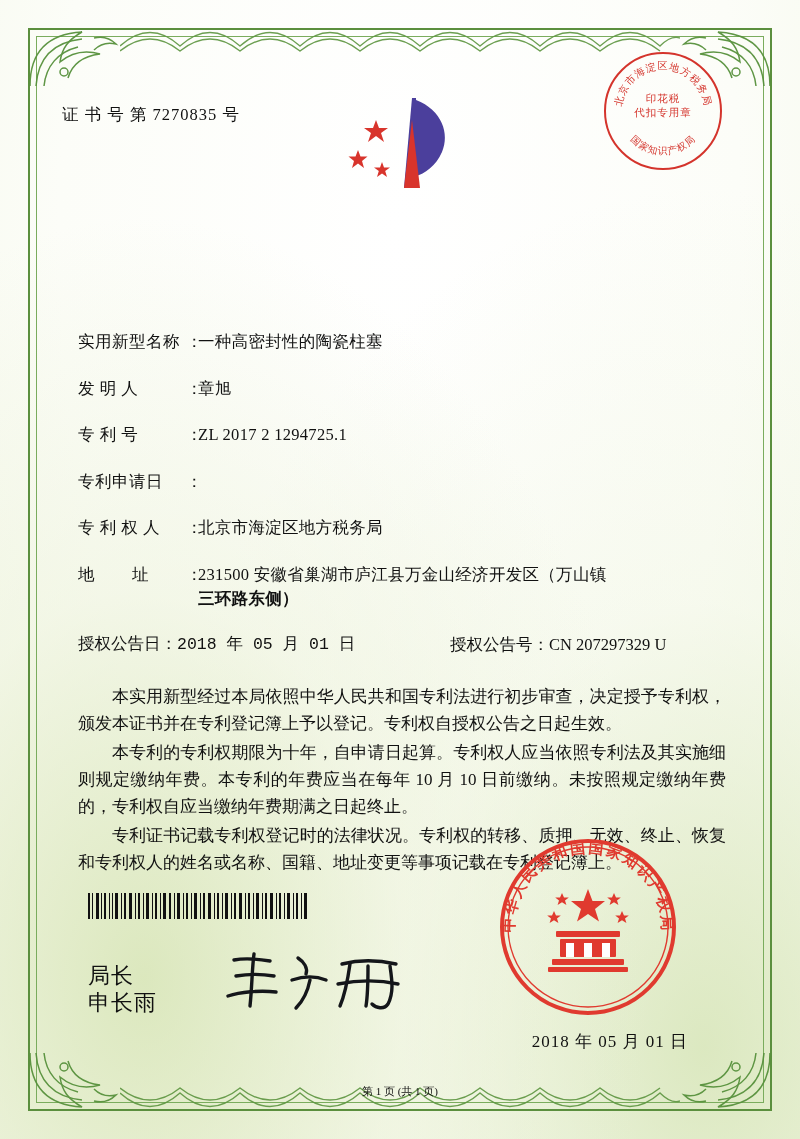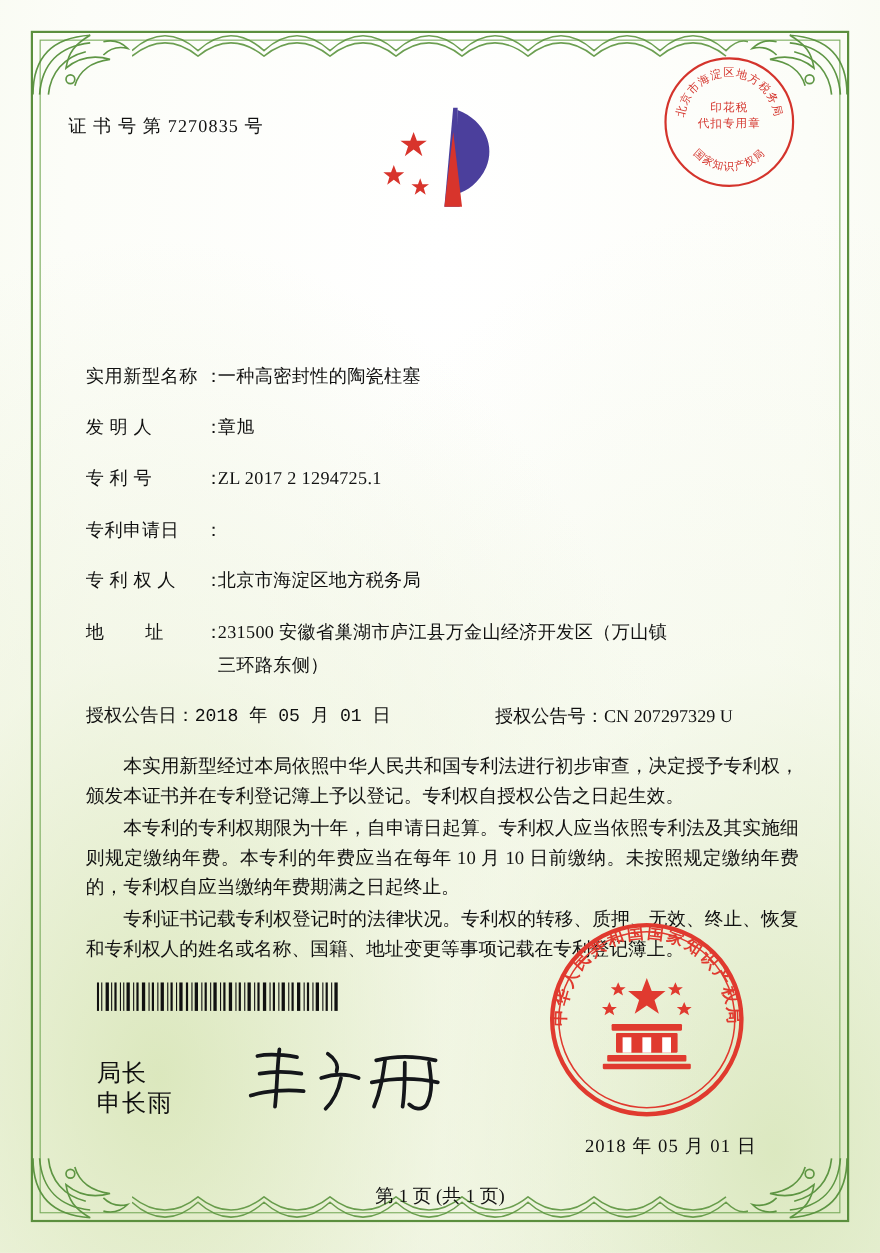--- a/index.html
+++ b/index.html
@@ -144,21 +144,21 @@
   .field-colon {
     width: 12px;
     flex: 0 0 12px;
   }
   .field-value {
     flex: 1;
     letter-spacing: 0.3px;
   }
   .field-value .cont {
     display: block;
-    margin-top: 6px;
+    font-weight: bold;
   }
 
   .pubrow {
     display: flex;
     align-items: flex-start;
     margin-top: 4px;
     line-height: 24px;
   }
   .pubrow .left {
     width: 372px;
@@ -230,21 +230,21 @@
     font-size: 17px;
     letter-spacing: 1px;
     color: #111;
   }
 
   .page-no {
     position: absolute;
     left: 0; right: 0;
     bottom: 40px;
     text-align: center;
-    font-size: 17px;
+    font-size: 11px;
     color: #111;
   }
 </style>
 </head>
 <body>
 
 <div class="page">
 
   <div class="border-outer"></div>
   <div class="border-inner"></div>

